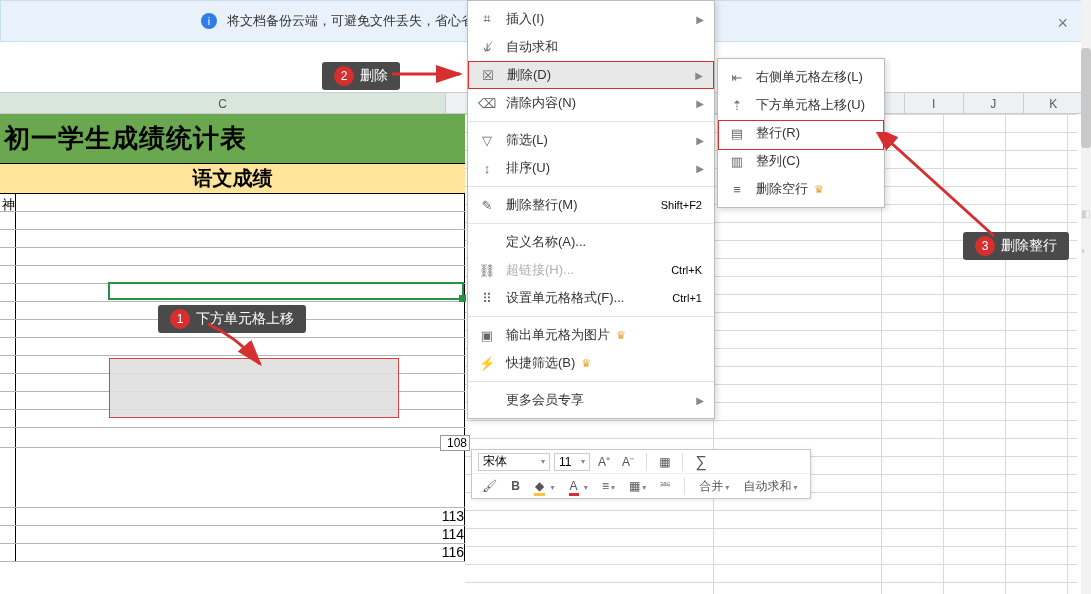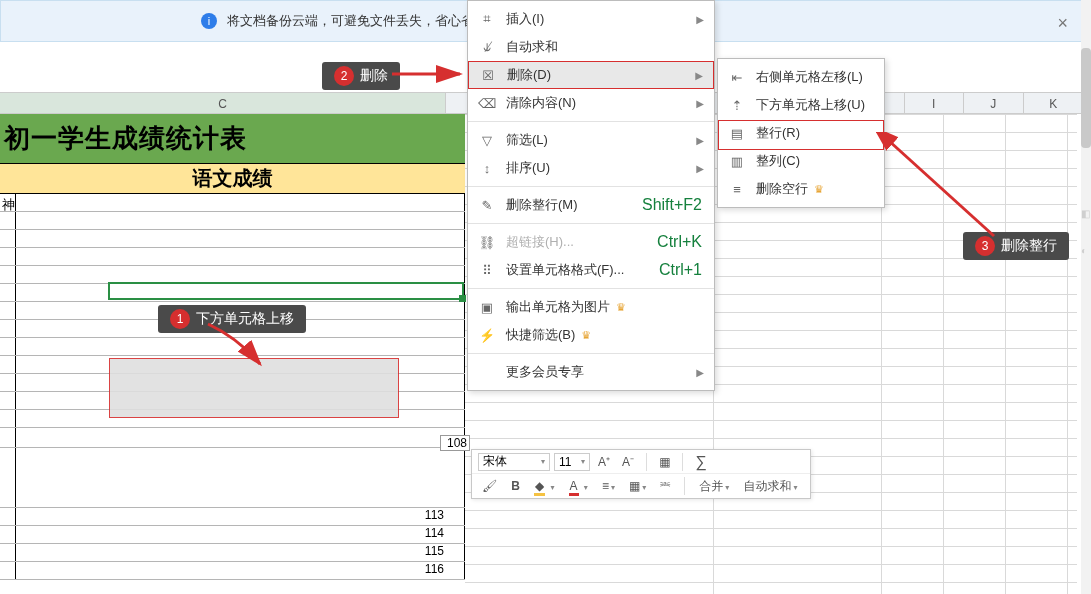--- a/index.html
+++ b/index.html
@@ -28,22 +28,22 @@
 
   
   .yellow-band { position:absolute; top:164px; left:0; width:465px; height:30px;
     background:#ffe599; border-bottom:1.5px solid #000; display:flex; align-items:center;
     justify-content:center; font-family: SimSun, serif; font-weight:bold; font-size:20px; }
 
   
   .grid { position:absolute; top:194px; left:0; }
   .row { height:18px; border-bottom:1px solid #b5b5b5; display:flex; }
   .cell-a { width:16px; border-right:1.5px solid #000; }
-  .cell-c { width:449px; border-right:1.5px solid #000; text-align:right; padding-right:20px;
-    font-size:12px; }
+  .cell-c { width:449px; border-right:1.5px solid #000; text-align:right; padding-right:0;
+    font-size:14px; }
 
   
   .shen { position:absolute; top:196px; left:2px; font-size:13px; font-family: SimSun; }
 
   
   .sel-green { position:absolute; top:282px; left:108px; width:356px; height:18px;
     border:2px solid #2a8f44; }
   .sel-handle { position:absolute; right:-4px; bottom:-4px; width:7px; height:7px; background:#2a8f44; }
 
   
@@ -55,21 +55,21 @@
   .right-grid .vline { position:absolute; top:0; bottom:0; width:1px; background:#d9d9d9; }
   .right-grid .hline { position:absolute; left:0; right:0; height:1px; background:#d9d9d9; }
 
   
   .ctx-menu { position:absolute; top:0; left:467px; width:248px; background:#fff;
     border:1px solid #bcbcbc; box-shadow:2px 2px 6px rgba(0,0,0,0.15); padding:4px 0; }
   .ctx-item { height:28px; display:flex; align-items:center; padding: 0 12px 0 10px;
     font-size:13px; color:#333; position:relative; cursor:pointer; }
   .ctx-item .ic { width:18px; text-align:center; color:#666; font-size:13px; margin-right:10px; }
   .ctx-item .arrow { position:absolute; right:10px; color:#888; font-size:10px; }
-  .ctx-item .shortcut { position:absolute; right:12px; color:#15803d; font-size:16px; }
+  .ctx-item .shortcut { position:absolute; right:12px; color:#000000; font-size:11px; }
   .ctx-item.hovered { background:#e8e8e8; }
   .ctx-item.disabled { color:#b0b0b0; }
   .ctx-sep { height:1px; background:#e2e2e2; margin:4px 0; }
   .ctx-item .crown { color:#e7a536; margin-left:6px; font-size:11px; }
   .ctx-red-box { border:1px solid #d62f2f; }
 
   
   .sub-menu { position:absolute; top:58px; left:717px; width:168px; background:#fff;
     border:1px solid #bcbcbc; box-shadow:2px 2px 6px rgba(0,0,0,0.15); padding:4px 0; }
   .sub-menu .ctx-item { padding-left:10px; }
@@ -238,24 +238,20 @@
   <div class="row">
       <div class="cell-a"></div>
       <div class="cell-c">113</div>
     </div>
   <div class="row">
       <div class="cell-a"></div>
       <div class="cell-c">114</div>
     </div>
   <div class="row">
       <div class="cell-a"></div>
-      <div class="cell-c">115</div>
-    </div>
-  <div class="row">
-      <div class="cell-a"></div>
       <div class="cell-c">116</div>
     </div>
 </div>
 
 <div class="val108">108</div>
 
 <div class="sel-green">
   <div class="sel-handle"></div>
 </div>
 
@@ -292,20 +288,24 @@
     <span>排序(U)</span>
     <span class="arrow">▶</span>
   </div>
   <div class="ctx-sep"></div>
   <div class="ctx-item">
     <span class="ic">✎</span>
     <span>删除整行(M)</span>
     <span class="shortcut">Shift+F2</span>
   </div>
   <div class="ctx-sep"></div>
+  <div class="ctx-item">
+    <span class="ic"></span>
+    <span>定义名称(A)...</span>
+  </div>
   <div class="ctx-item disabled">
     <span class="ic">⛓</span>
     <span>超链接(H)...</span>
     <span class="shortcut">Ctrl+K</span>
   </div>
   <div class="ctx-item">
     <span class="ic">⠿</span>
     <span>设置单元格格式(F)...</span>
     <span class="shortcut">Ctrl+1</span>
   </div>

